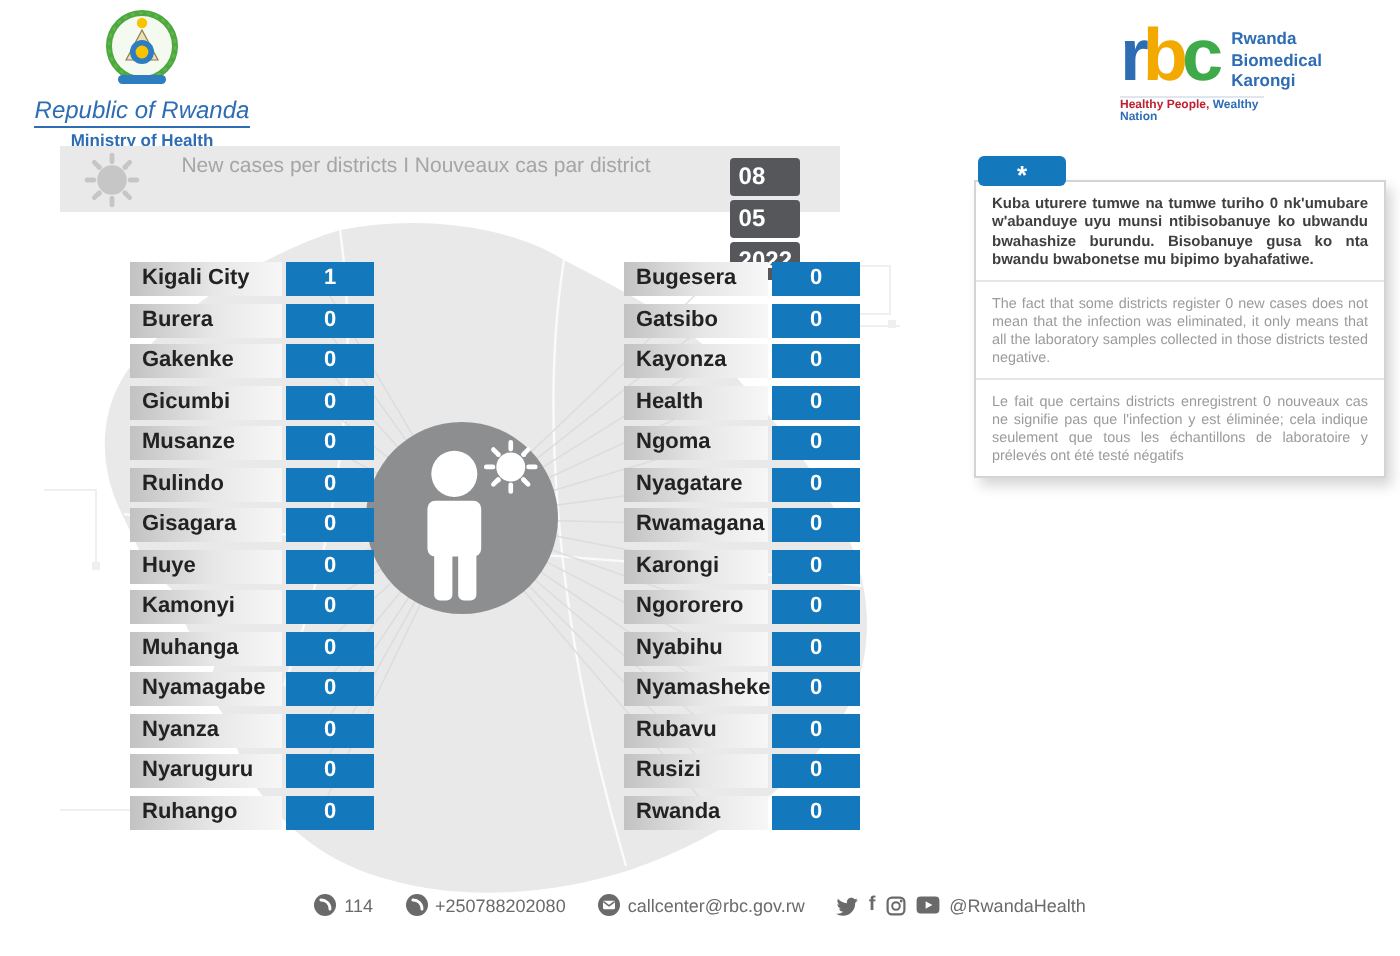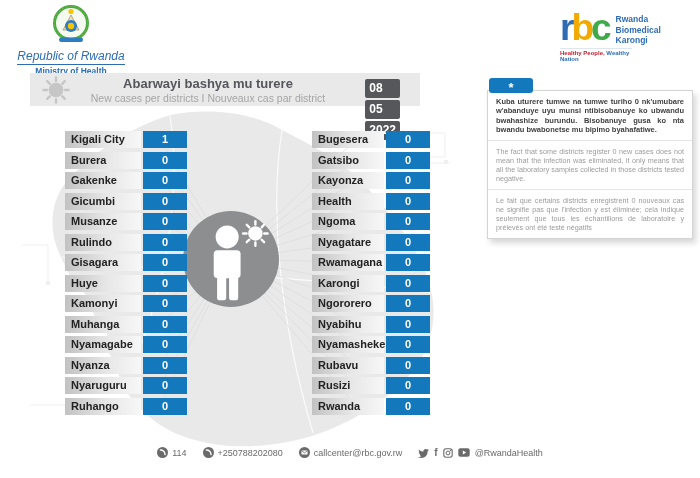--- a/index.html
+++ b/index.html
@@ -114,21 +114,20 @@
       </div>
     </div>
     <div class="rbc-tagline"><span class="red">Healthy People, </span><span class="blue">Wealthy Nation</span></div>
   </div>
 
   <div class="band">
     <svg class="band-virus" width="34" height="34" viewBox="0 0 60 60" style="color:#c6c6c6">
         <use href="#virus-shape"></use>
       </svg>
     <div class="band-titles">
-      <div class="band-title">Abarwayi bashya mu turere</div>
       <div class="band-subtitle">New cases per districts I Nouveaux cas par district</div>
     </div>
     <div class="band-date">
       <span>08</span>
       <span>05</span>
       <span>2022</span>
     </div>
   </div>
 
   <svg class="map-svg" width="430" height="350" viewBox="0 0 430 350">

